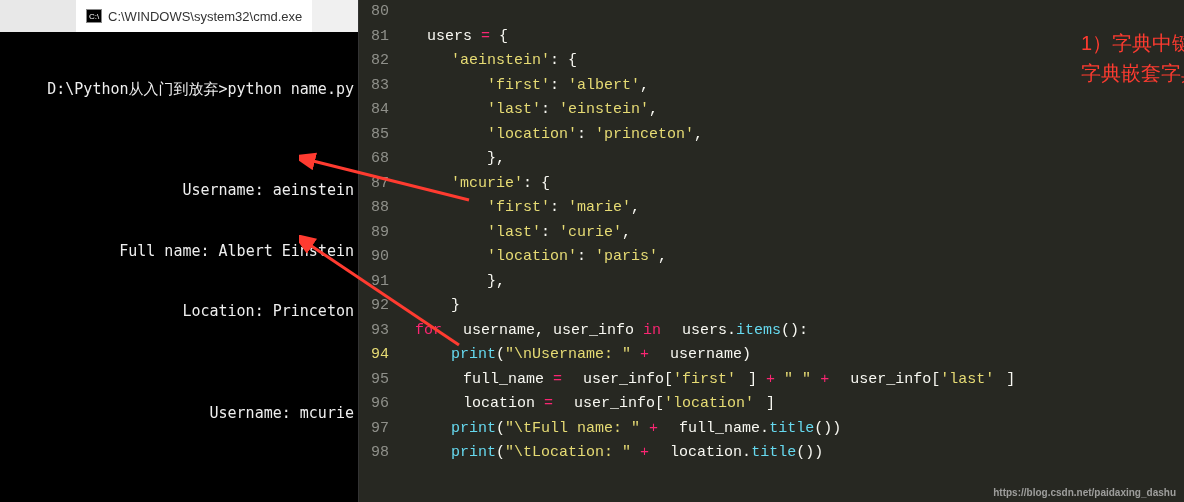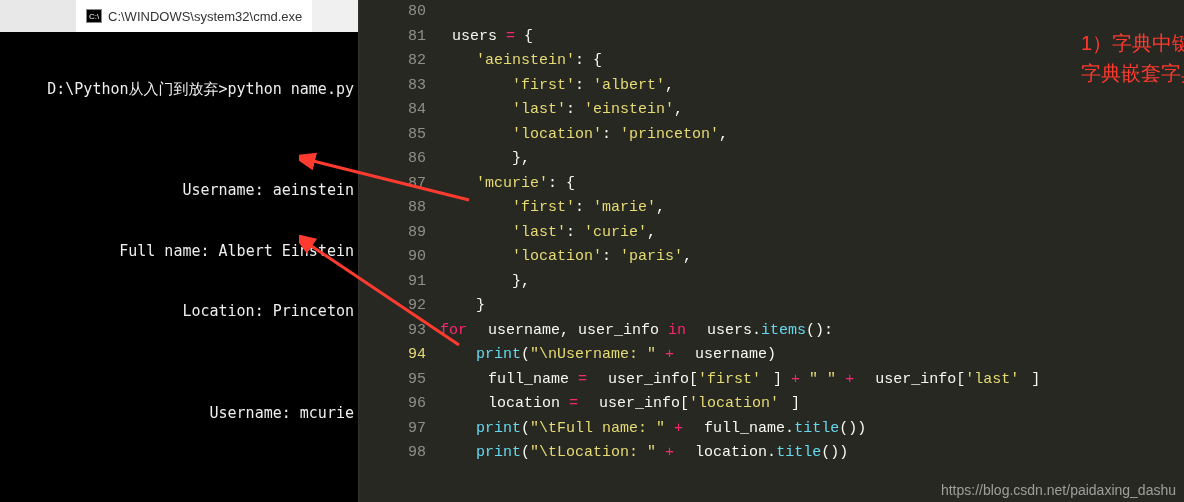--- a/index.html
+++ b/index.html
@@ -72,27 +72,26 @@
 .term-line { color: #eee; text-align: right; }
 .editor-pane {
   flex: 1;
   background: #272822;
   display: flex;
   position: relative;
 }
 .gutter {
   background: #272822;
   width: 52px;
-  text-align: right;
+  text-align: center;
   padding: 0 10px 0 0;
   color: #8f908a;
   font-size: 15px;
   line-height: 24.5px;
   user-select: none;
-  margin-left: 25px;
 }
 .gutter div { height: 24.5px; }
 .gutter .hl { color: #e6db74; }
 .code-area {
   flex: 1;
   font-size: 15px;
   line-height: 24.5px;
   color: #f8f8f2;
   padding-left: 4px;
 }
@@ -120,22 +119,23 @@
 .arrow {
   position: absolute;
   pointer-events: none;
 }
 .watermark {
   position: absolute;
   bottom: 4px;
   right: 8px;
   color: #cfcfcf;
   font-family: Arial, sans-serif;
-  font-size: 14px;
+  font-size: 10px;
   opacity: 0.7;
+  font-weight: bold;
 }
 </style>
 </head>
 <body>
 
 <div class="container">
   <div class="terminal-pane">
     <div class="tab-area">
       <div class="tab-blank"></div>
       <div class="terminal-tab">
@@ -158,21 +158,21 @@
   </div>
 
   <div class="editor-pane">
     <div class="gutter">
       <div>80</div>
       <div>81</div>
       <div>82</div>
       <div>83</div>
       <div>84</div>
       <div>85</div>
-      <div>86</div>
+      <div>68</div>
       <div>87</div>
       <div>88</div>
       <div>89</div>
       <div>90</div>
       <div>91</div>
       <div>92</div>
       <div>93</div>
       <div class="hl">94</div>
       <div>95</div>
       <div>96</div>

